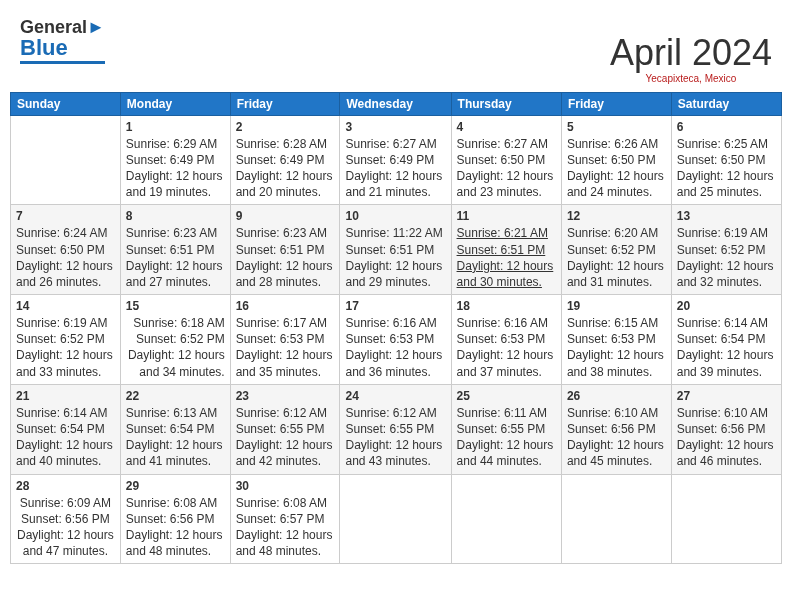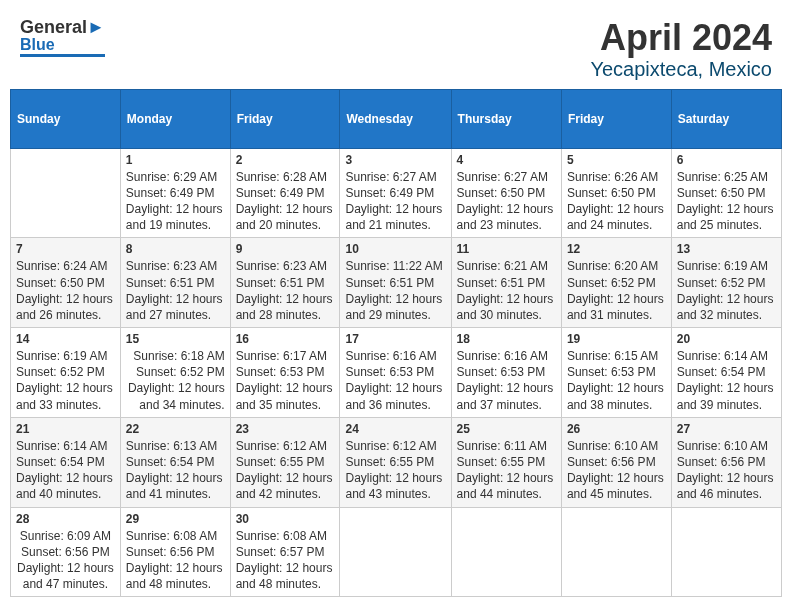--- a/index.html
+++ b/index.html
@@ -31,40 +31,41 @@
       width: 100%;
       height: 3px;
       background: #1a6bb5;
       margin-top: 1px;
     }
     .title-block {
       text-align: right;
     }
     .month-title {
       font-size: 36px;
-      font-weight: bold;
+      font-weight: normal;
       color: #333;
       line-height: 1.1;
+      margin-top: 15px;
     }
     .location-title {
-      font-size: 20px;
-      color: #0c4a6e;
+      font-size: 10px;
+      color: #b91c1c;
       text-align: center;
     }
     .calendar {
       width: 100%;
       border-collapse: collapse;
       margin-top: 4px;
       font-size: 10px;
     }
     .calendar th {
       background: #2176c7;
       color: #fff;
       text-align: left;
-      padding: 22px 6px;
+      padding: 4px 6px;
       font-size: 12px;
       font-weight: bold;
       border: 1px solid #1a5fa0;
     }
     .calendar td {
       border: 1px solid #ccc;
       vertical-align: top;
       padding: 4px 5px;
       width: 113px;
       min-height: 70px;
@@ -98,21 +99,21 @@
 <body>
 
 <div class="header">
   <div class="logo">
     <div style="display:flex;align-items:center;">
       <span class="logo-text">
         <span style="color:#333;">General</span><span style="color:#1a6bb5;">►</span>
       </span>
     </div>
     <div style="display:flex;align-items:center;margin-top:-2px;">
-      <span class="logo-text" style="color:#1a6bb5;font-size:16px;font-weight:bold;">Blue</span>
+      <span class="logo-text" style="color:#1a6bb5;font-size:22px;font-weight:bold;">Blue</span>
     </div>
     <div class="logo-underline"></div>
   </div>
   <div class="title-block">
     <div class="month-title">April 2024</div>
     <div class="location-title">Yecapixteca, Mexico</div>
   </div>
 </div>
 
 <table class="calendar">
@@ -197,21 +198,21 @@
         </td>
         <td>
           <span class="day-num">10</span>
           <div class="day-info" style="white-space: pre-line;">Sunrise: 11:22 AM
 Sunset: 6:51 PM
 Daylight: 12 hours
 and 29 minutes.</div>
         </td>
         <td>
           <span class="day-num">11</span>
-          <div class="day-info" style="white-space: pre-line;">Sunrise: 6:21 AM
+          <div class="day-info" style="white-space: pre-line; text-decoration: underline;">Sunrise: 6:21 AM
 Sunset: 6:51 PM
 Daylight: 12 hours
 and 30 minutes.</div>
         </td>
         <td>
           <span class="day-num">12</span>
           <div class="day-info" style="white-space: pre-line;">Sunrise: 6:20 AM
 Sunset: 6:52 PM
 Daylight: 12 hours
 and 31 minutes.</div>

